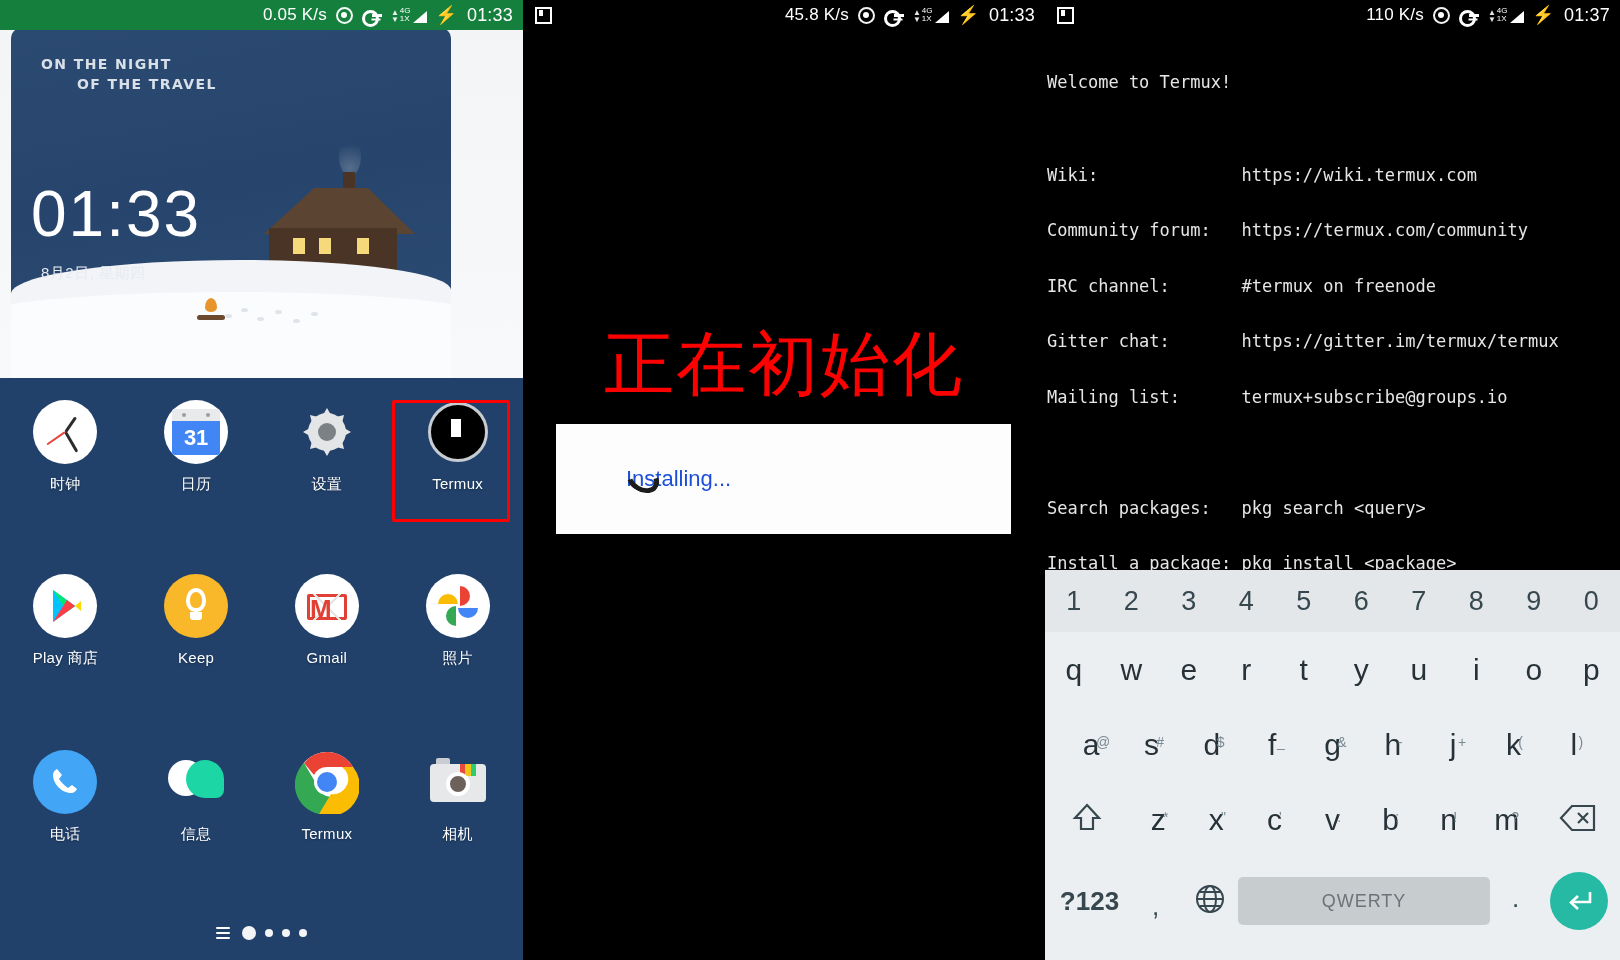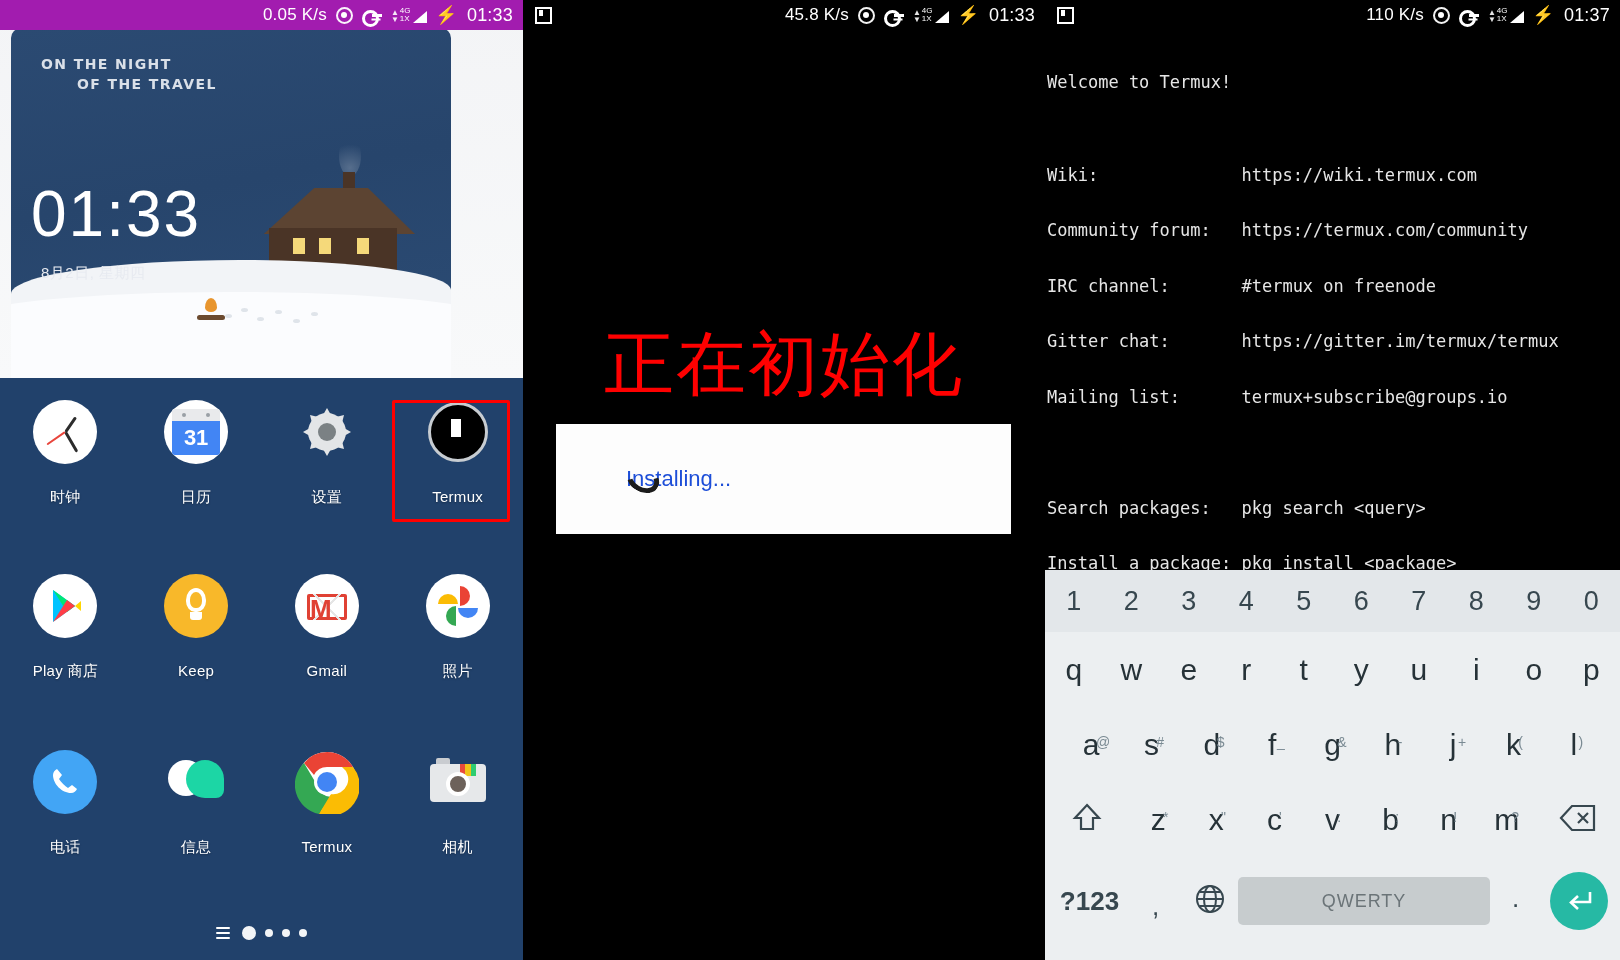--- a/index.html
+++ b/index.html
@@ -14,21 +14,21 @@
   .panel-mid    { width:522px; background:#000; }
   .panel-right  { width:575px; background:#000; }
 
   
   .statusbar {
     position:absolute; top:0; left:0; right:0; height:30px;
     display:flex; align-items:center; justify-content:flex-end;
     padding-right:10px; gap:9px; z-index:40;
     font-size:17px; color:#fff;
   }
-  .sb-left { background:#a21caf; }
+  .sb-left { background:#15803d; }
   .sb-left .sb-text, .sb-left .ic { color:#fff; }
   .sb-dark { background:#000; }
   .sb-text { font-size:17px; letter-spacing:.2px; white-space:nowrap; }
   .sb-time { font-size:18px; }
   .ic { display:inline-flex; align-items:center; justify-content:center; }
 
   
   .ic-hotspot { width:17px; height:17px; position:relative; }
   .ic-hotspot::before{
     content:""; position:absolute; inset:0; border-radius:50%;
@@ -134,21 +134,21 @@
   }
   .wp-tracks{ position:absolute; left:214px; bottom:44px; width:120px; height:30px; }
   .wp-tracks i{
     position:absolute; width:7px; height:4px; background:#dfe4ea; border-radius:50%;
   }
 
   .apps { position:absolute; top:378px; left:0; width:523px; bottom:0; }
   .app-row { display:flex; position:absolute; left:0; width:523px; }
   .app-row.r1{ top:22px; } .app-row.r2{ top:196px; } .app-row.r3{ top:372px; }
   .app {
-    width:130.75px; display:flex; flex-direction:column; align-items:center; gap:24px;
+    width:130.75px; display:flex; flex-direction:column; align-items:center; gap:11px;
     position:relative;
   }
   .app-label { color:#fff; font-size:15px; letter-spacing:.3px; text-shadow:0 1px 2px rgba(0,0,0,.35); }
   .app-icon { width:64px; height:64px; position:relative; }
   .sel-box {
     position:absolute; border:3px solid #ff0000; border-radius:2px;
     left:392px; top:400px; width:118px; height:122px;
     z-index:5; pointer-events:none;
   }
 

